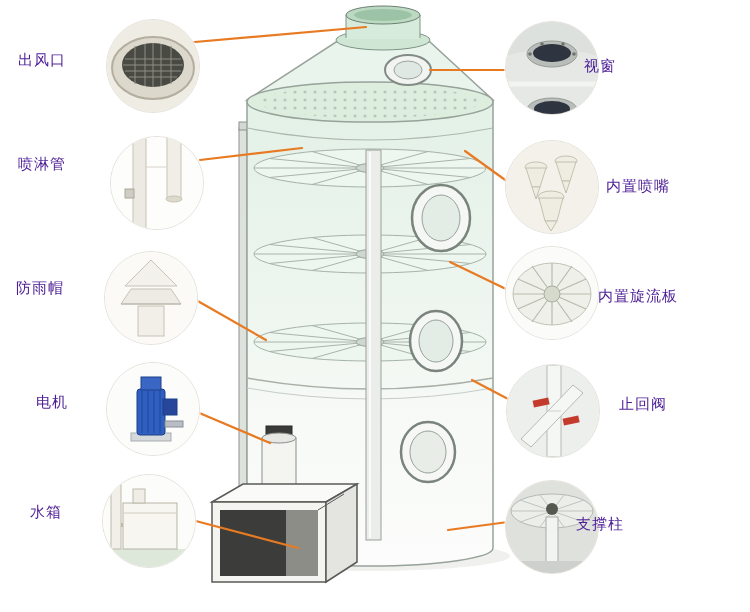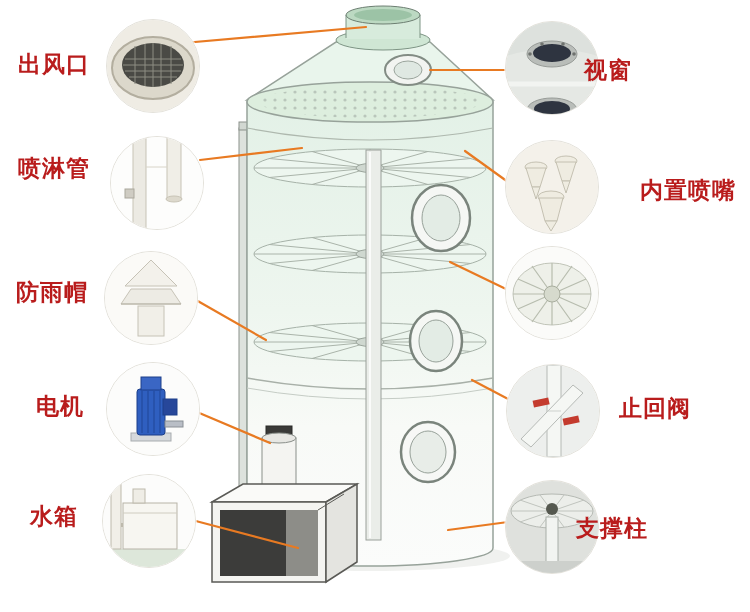--- a/index.html
+++ b/index.html
@@ -8,21 +8,21 @@
     font-family:"Liberation Sans","DejaVu Sans",sans-serif;
   }
   .tower-layer{position:absolute;left:0;top:0;width:750px;height:612px;}
   .callout{
     position:absolute;width:92px;height:92px;border-radius:50%;
     overflow:hidden;border:1px solid #e3e1da;background:#fbfbfa;
     box-shadow:0 0 0 1px rgba(255,255,255,.6);
   }
   .callout svg{display:block;width:92px;height:92px;}
   .part-label{
-    position:absolute;color:#b91c1c;font-weight:bold;font-size:23px;
+    position:absolute;color:#4c1d95;font-weight:normal;font-size:15px;
     letter-spacing:1px;white-space:nowrap;line-height:1.1;
   }
 </style>
 </head>
 <body>
 
 <div id="stage">
 
   <svg class="tower-layer" viewBox="0 0 750 612">
     <defs>
@@ -296,17 +296,18 @@
     </svg>
   </div>
 
   <div class="part-label" style="left:18px;top:52px">出风口</div>
   <div class="part-label" style="left:18px;top:156px">喷淋管</div>
   <div class="part-label" style="left:16px;top:280px">防雨帽</div>
   <div class="part-label" style="left:36px;top:394px">电机</div>
   <div class="part-label" style="left:30px;top:504px">水箱</div>
 
   <div class="part-label" style="left:584px;top:58px">视窗</div>
-  <div class="part-label" style="left:640px;top:178px">内置喷嘴</div>
+  <div class="part-label" style="left:606px;top:178px">内置喷嘴</div>
+  <div class="part-label" style="left:598px;top:288px">内置旋流板</div>
   <div class="part-label" style="left:619px;top:396px">止回阀</div>
   <div class="part-label" style="left:576px;top:516px">支撑柱</div>
 
 </div>
 
 </body></html>

